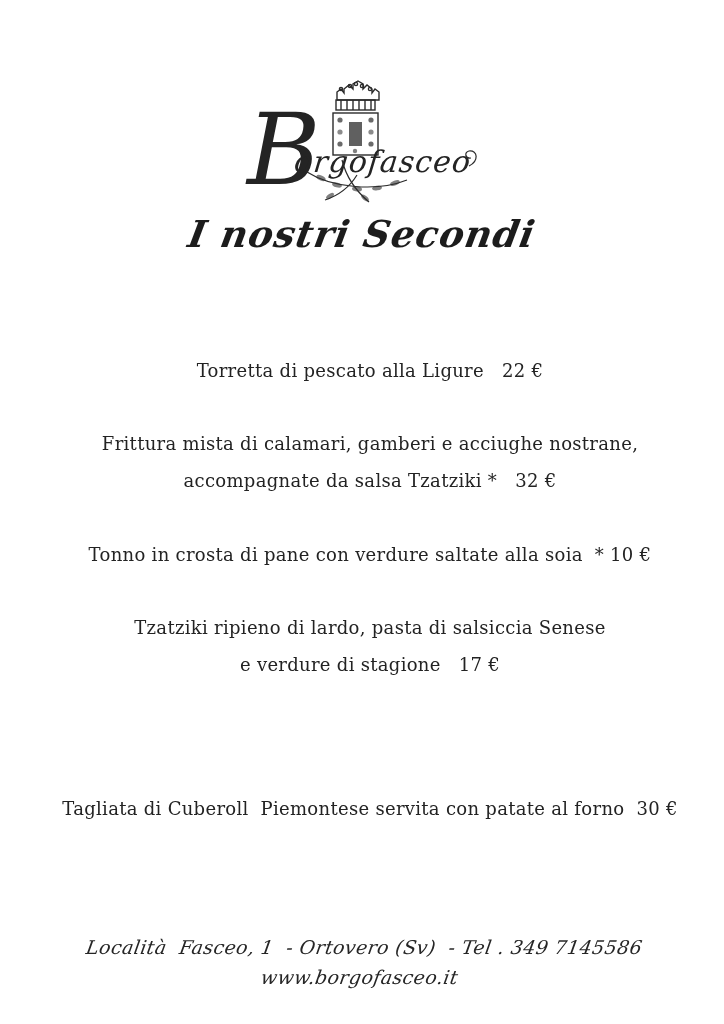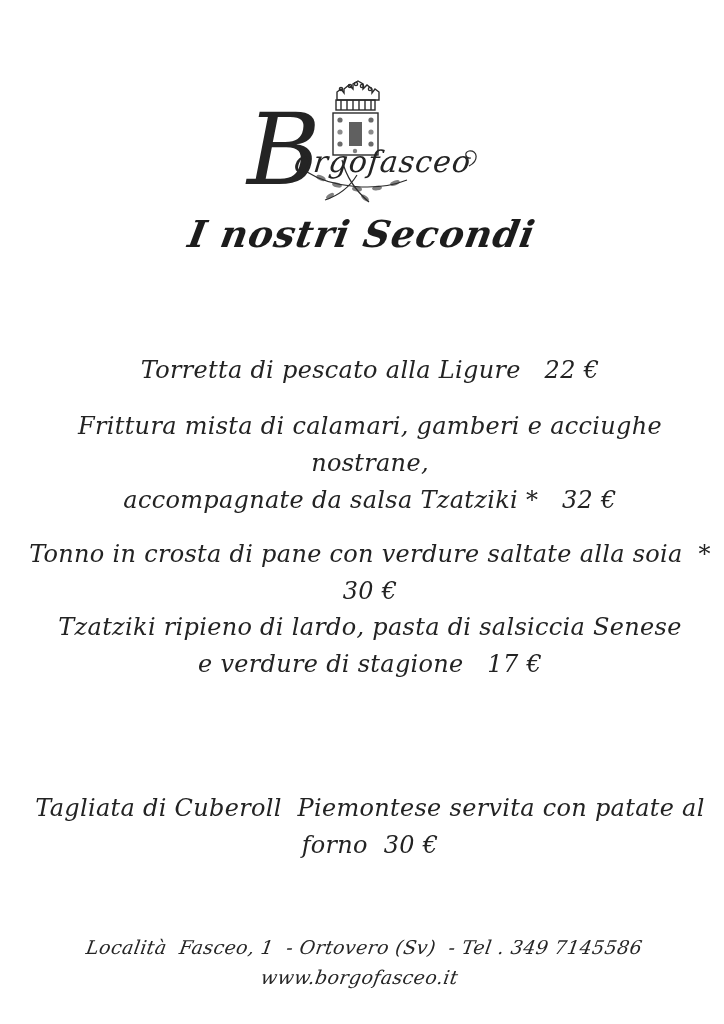--- a/index.html
+++ b/index.html
@@ -42,22 +42,21 @@
     color: #1c1c1c;
   }
   .menu-item {
     position: absolute;
     left: 0;
     width: 100%;
     text-align: center;
   }
   .menu-line {
     font-family: "DejaVu Serif", serif;
-    font-style: italic;
-    font-size: 24px;
+    font-size: 18px;
     line-height: 37px;
     letter-spacing: 0.3px;
     white-space: pre-wrap;
     color: #232323;
     margin-left: 16px;
   }
   .footer {
     position: absolute;
     top: 932px;
     left: 0;
@@ -143,27 +142,27 @@
       </g>
     </svg>
   </div>
 
   <h1 class="title">I nostri Secondi</h1>
 
   <div class="menu-item" style="top:352px">
     <div class="menu-line">Torretta di pescato alla Ligure   22 €</div>
   </div>
 
-  <div class="menu-item" style="top:408px">
+  <div class="menu-item" style="top:425px">
     <div class="menu-line">Frittura mista di calamari, gamberi e acciughe nostrane,</div>
     <div class="menu-line">accompagnate da salsa Tzatziki *   32 €</div>
   </div>
 
   <div class="menu-item" style="top:536px">
-    <div class="menu-line">Tonno in crosta di pane con verdure saltate alla soia  * 30 €</div>
+    <div class="menu-line">Tonno in crosta di pane con verdure saltate alla soia  * 10 €</div>
   </div>
 
   <div class="menu-item" style="top:609px">
     <div class="menu-line">Tzatziki ripieno di lardo, pasta di salsiccia Senese</div>
     <div class="menu-line">e verdure di stagione   17 €</div>
   </div>
 
 
   <div class="menu-item" style="top:790px">
     <div class="menu-line">Tagliata di Cuberoll  Piemontese servita con patate al forno  30 €</div>

